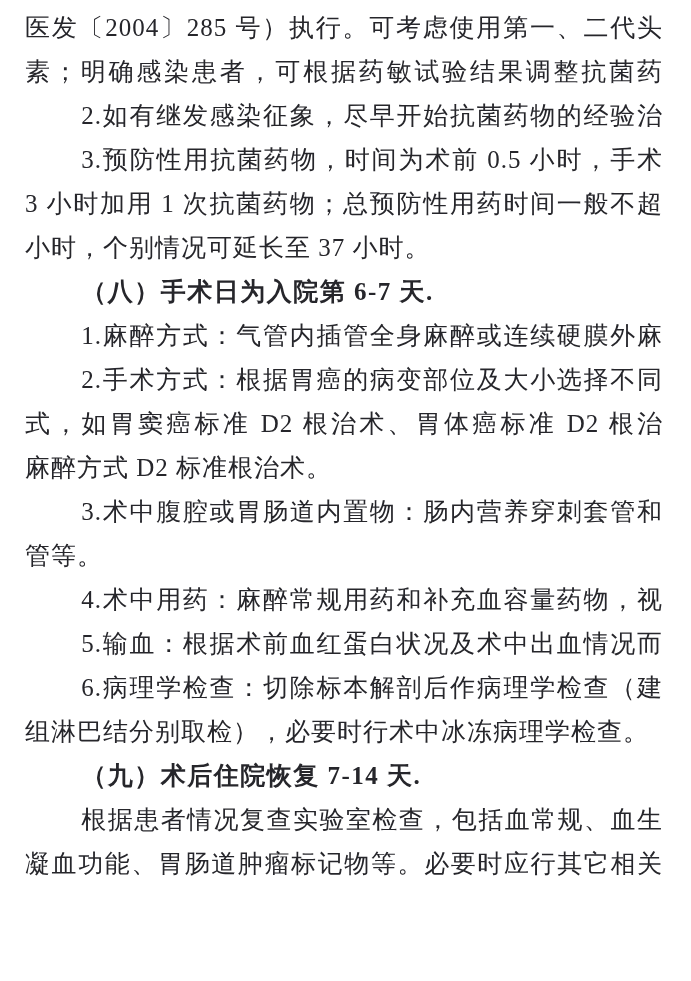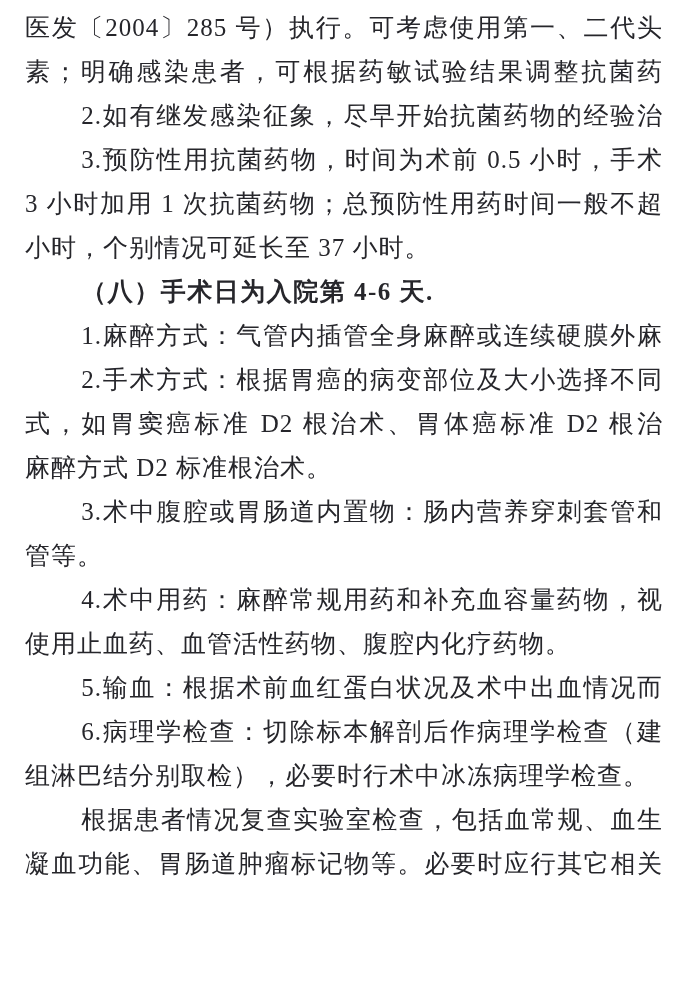--- a/index.html
+++ b/index.html
@@ -43,27 +43,27 @@
 </head>
 <body>
 
 <div class="page">
   <div class="line j">医发〔2004〕285 号）执行。可考虑使用第一、二代头孢菌</div>
   <div class="line j">素；明确感染患者，可根据药敏试验结果调整抗菌药物。</div>
   <div class="line j indent">2.如有继发感染征象，尽早开始抗菌药物的经验治疗。</div>
   <div class="line j indent">3.预防性用抗菌药物，时间为术前 0.5 小时，手术超过</div>
   <div class="line j">3 小时加用 1 次抗菌药物；总预防性用药时间一般不超过 24</div>
   <div class="line">小时，个别情况可延长至 37 小时。</div>
-  <div class="line heading indent">（八）手术日为入院第 4-6 天.</div>
+  <div class="line heading indent">（八）手术日为入院第 6-7 天.</div>
   <div class="line j indent">1.麻醉方式：气管内插管全身麻醉或连续硬膜外麻醉。</div>
   <div class="line j indent">2.手术方式：根据胃癌的病变部位及大小选择不同的术</div>
   <div class="line j">式，如胃窦癌标准 D2 根治术、胃体癌标准 D2 根治术、食管</div>
   <div class="line">麻醉方式 D2 标准根治术。</div>
   <div class="line j indent">3.术中腹腔或胃肠道内置物：肠内营养穿刺套管和引流</div>
   <div class="line">管等。</div>
   <div class="line j indent">4.术中用药：麻醉常规用药和补充血容量药物，视情况</div>
-  <div class="line">使用止血药、血管活性药物、腹腔内化疗药物。</div>
   <div class="line j indent">5.输血：根据术前血红蛋白状况及术中出血情况而定。</div>
   <div class="line j indent">6.病理学检查：切除标本解剖后作病理学检查（建议各</div>
   <div class="line">组淋巴结分别取检），必要时行术中冰冻病理学检查。</div>
+  <div class="line heading indent">（九）术后住院恢复 7-14 天.</div>
   <div class="line j indent">根据患者情况复查实验室检查，包括血常规、血生化、</div>
   <div class="line j">凝血功能、胃肠道肿瘤标记物等。必要时应行其它相关检查</div>
 </div>
 
 </body></html>

